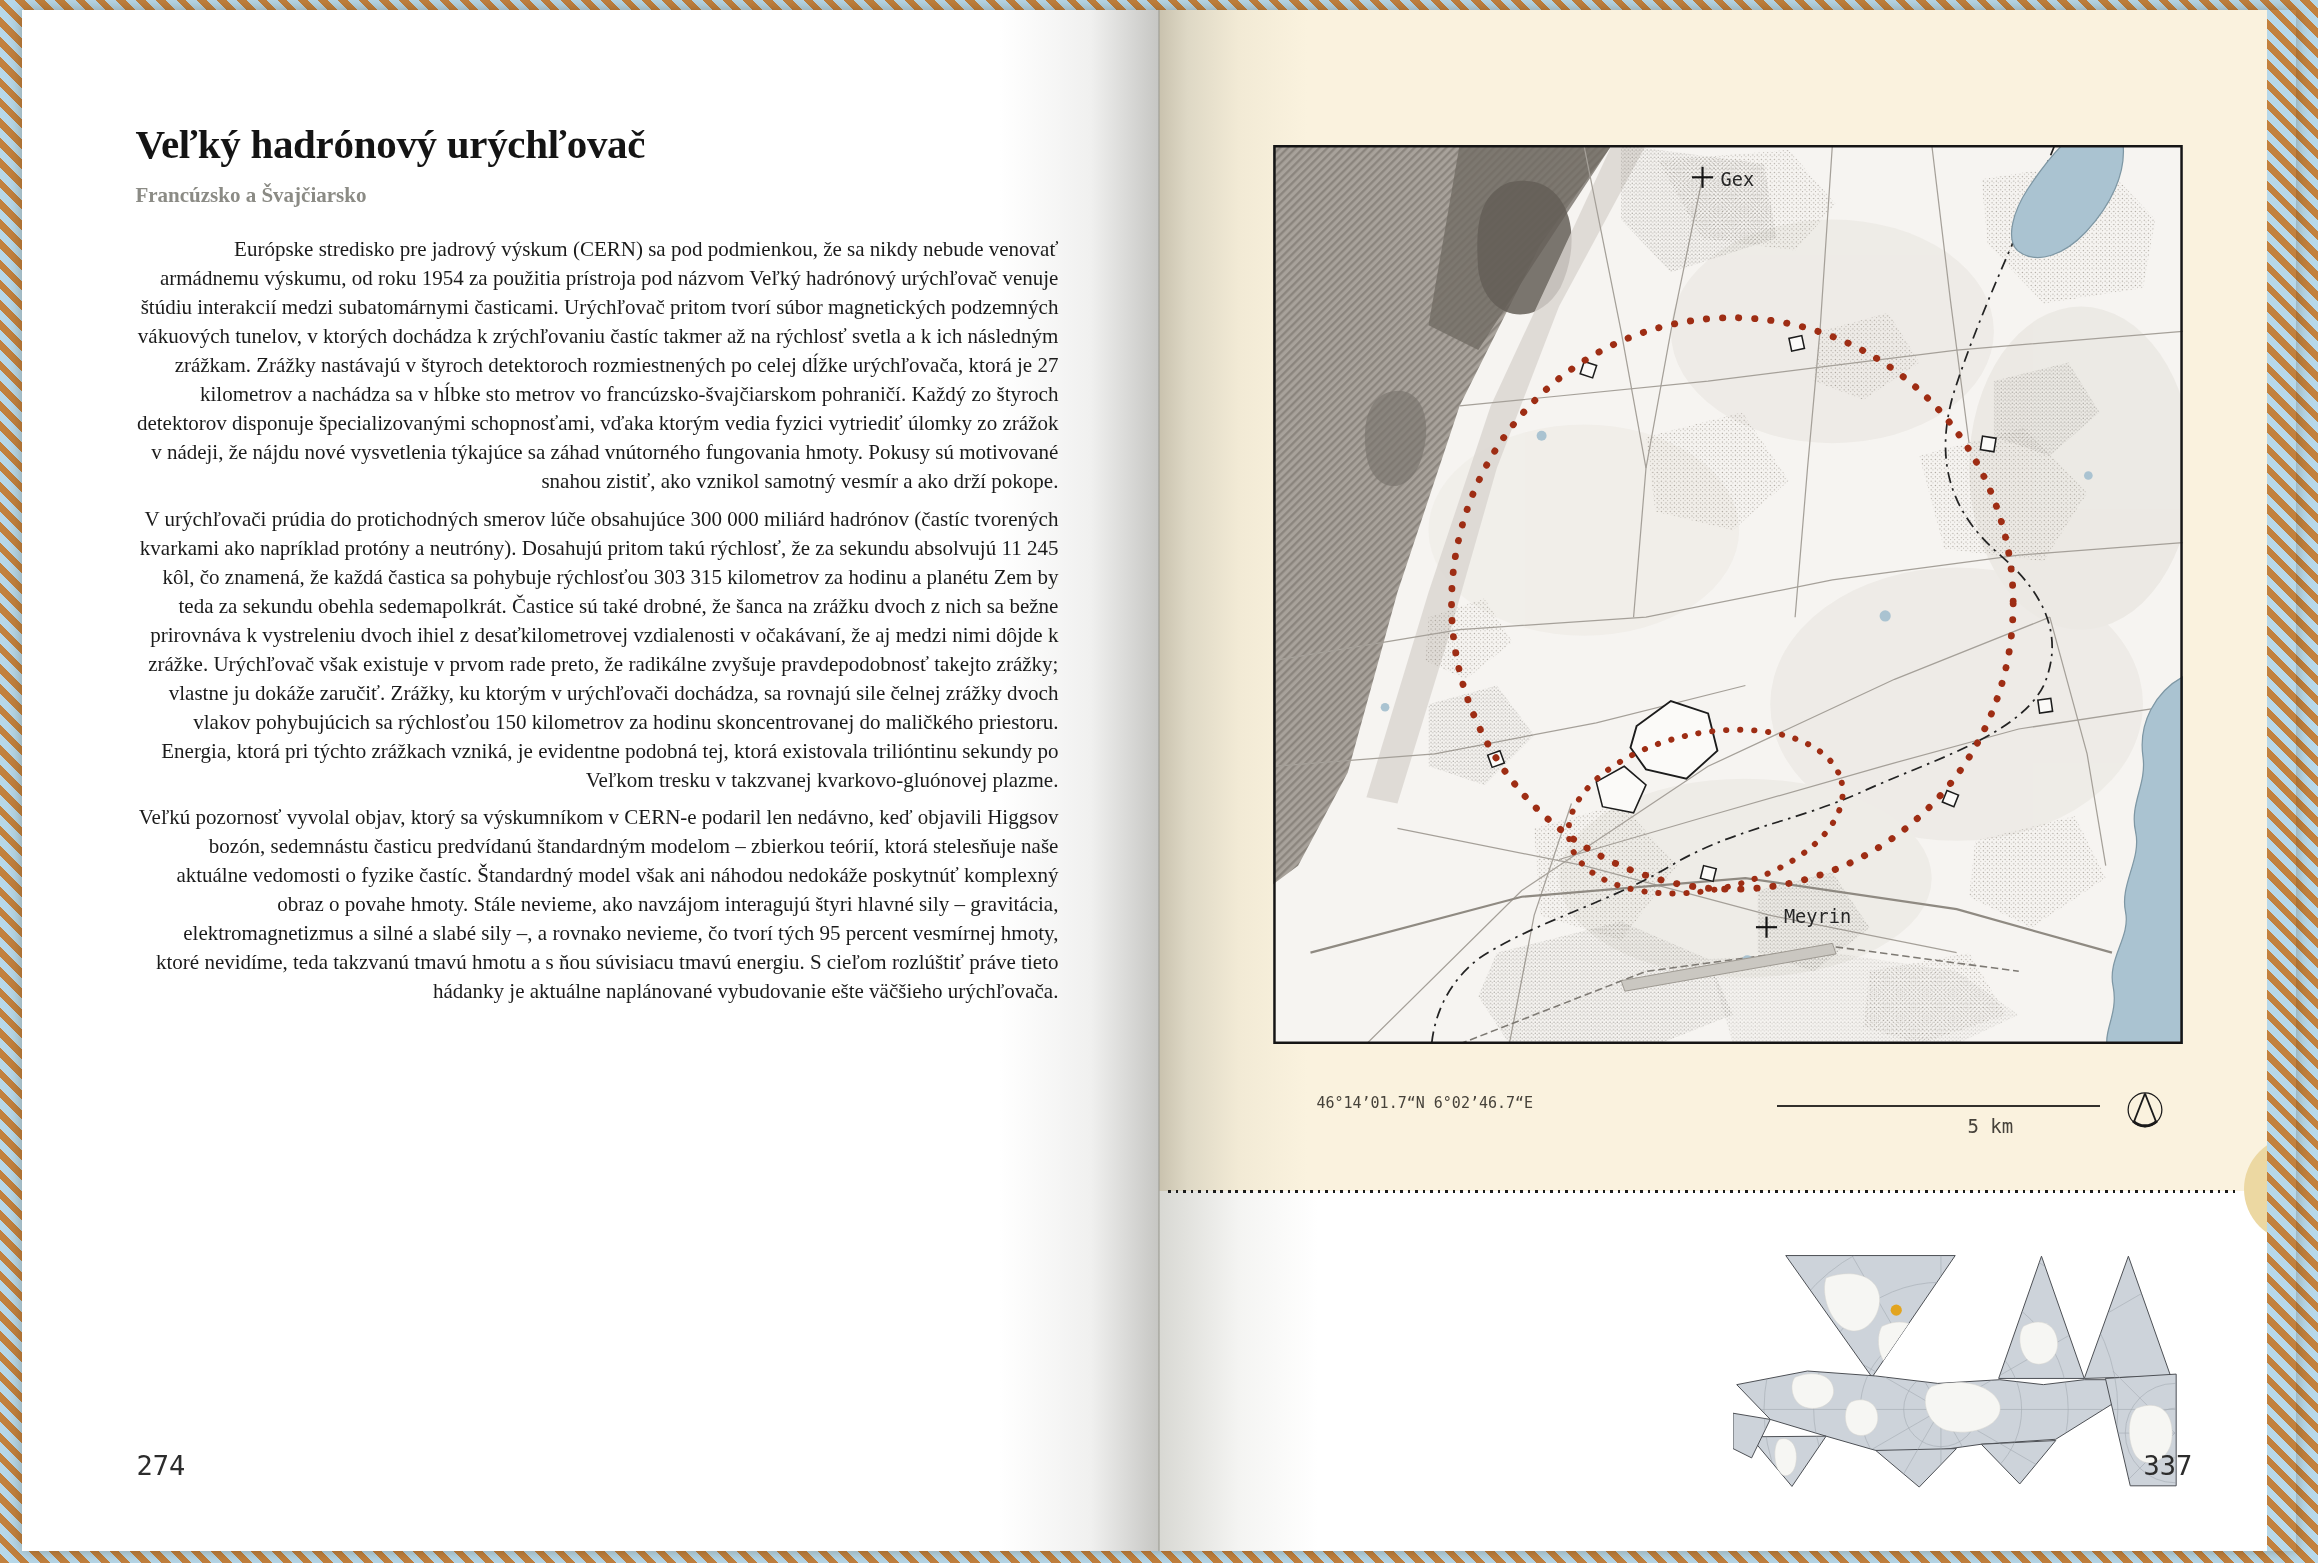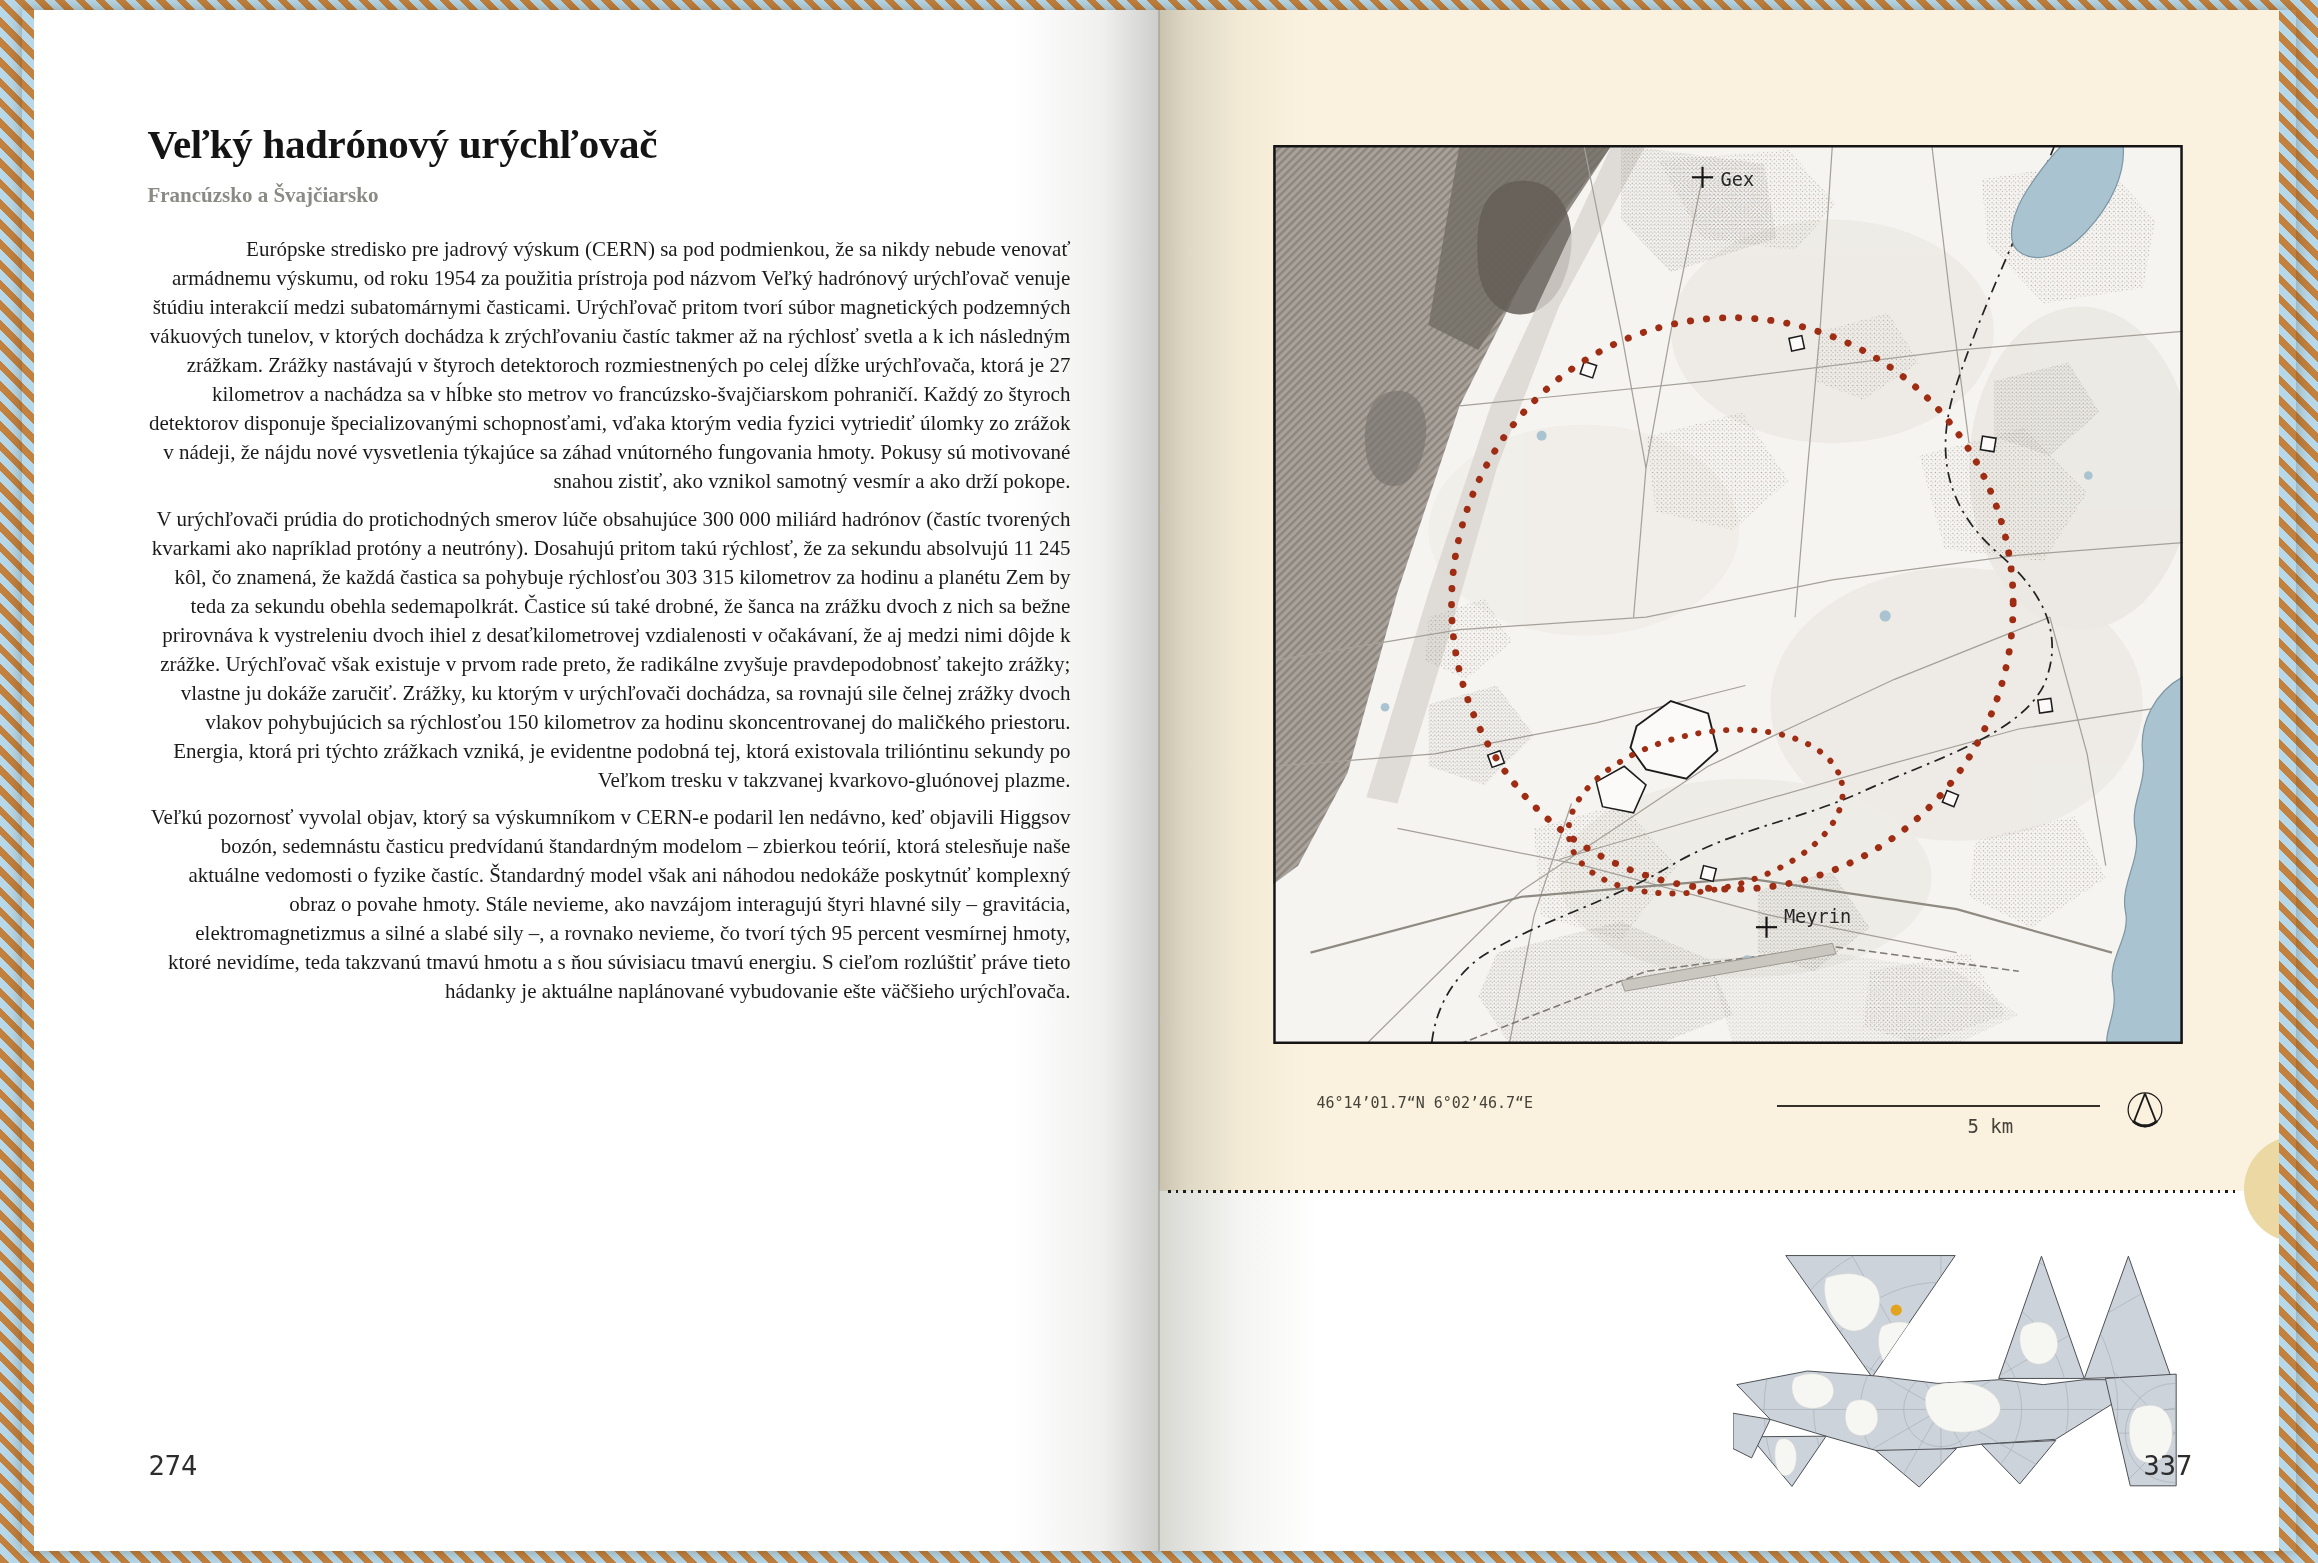--- a/index.html
+++ b/index.html
@@ -13,23 +13,22 @@
     background:repeating-linear-gradient(45deg,#c2813e 0 6.8px,#b7d8e9 6.8px 14.3px);
   }
   .spread{
     position:absolute;left:22.4px;top:10px;width:2274px;height:1541px;
     box-shadow:0 0 13.7px rgba(60,40,10,.35);
   }
   .page{position:absolute;top:0;height:1541px;overflow:hidden;}
   .page-left{
     left:0;width:1137px;
     background:linear-gradient(to right,#ffffff 0%,#ffffff 86%,#f0f0ef 94%,#c6c6c3 100%);
-    margin-left:12px;
-  }
-  .page-right{left:1137px;width:1108px;background:#faf2de;padding-left:12px;}
+  }
+  .page-right{left:1137px;width:1108px;background:#faf2de;}
   .pr-top{
     position:absolute;left:0;top:0;width:1137px;height:1181px;
     background:linear-gradient(to right,#c9c2ae 0%,#ded8c5 2.5%,#f2ead5 7%,#faf2de 13%,#faf2de 100%);
   }
   .pr-bottom{
     position:absolute;left:0;top:1181px;width:1137px;height:360px;
     background:linear-gradient(to right,#d8d8d3 0%,#f4f4f2 7%,#ffffff 14%,#ffffff 100%);
   }
   .gutter-line{
     position:absolute;left:1136px;top:0;width:1.9px;height:1541px;

